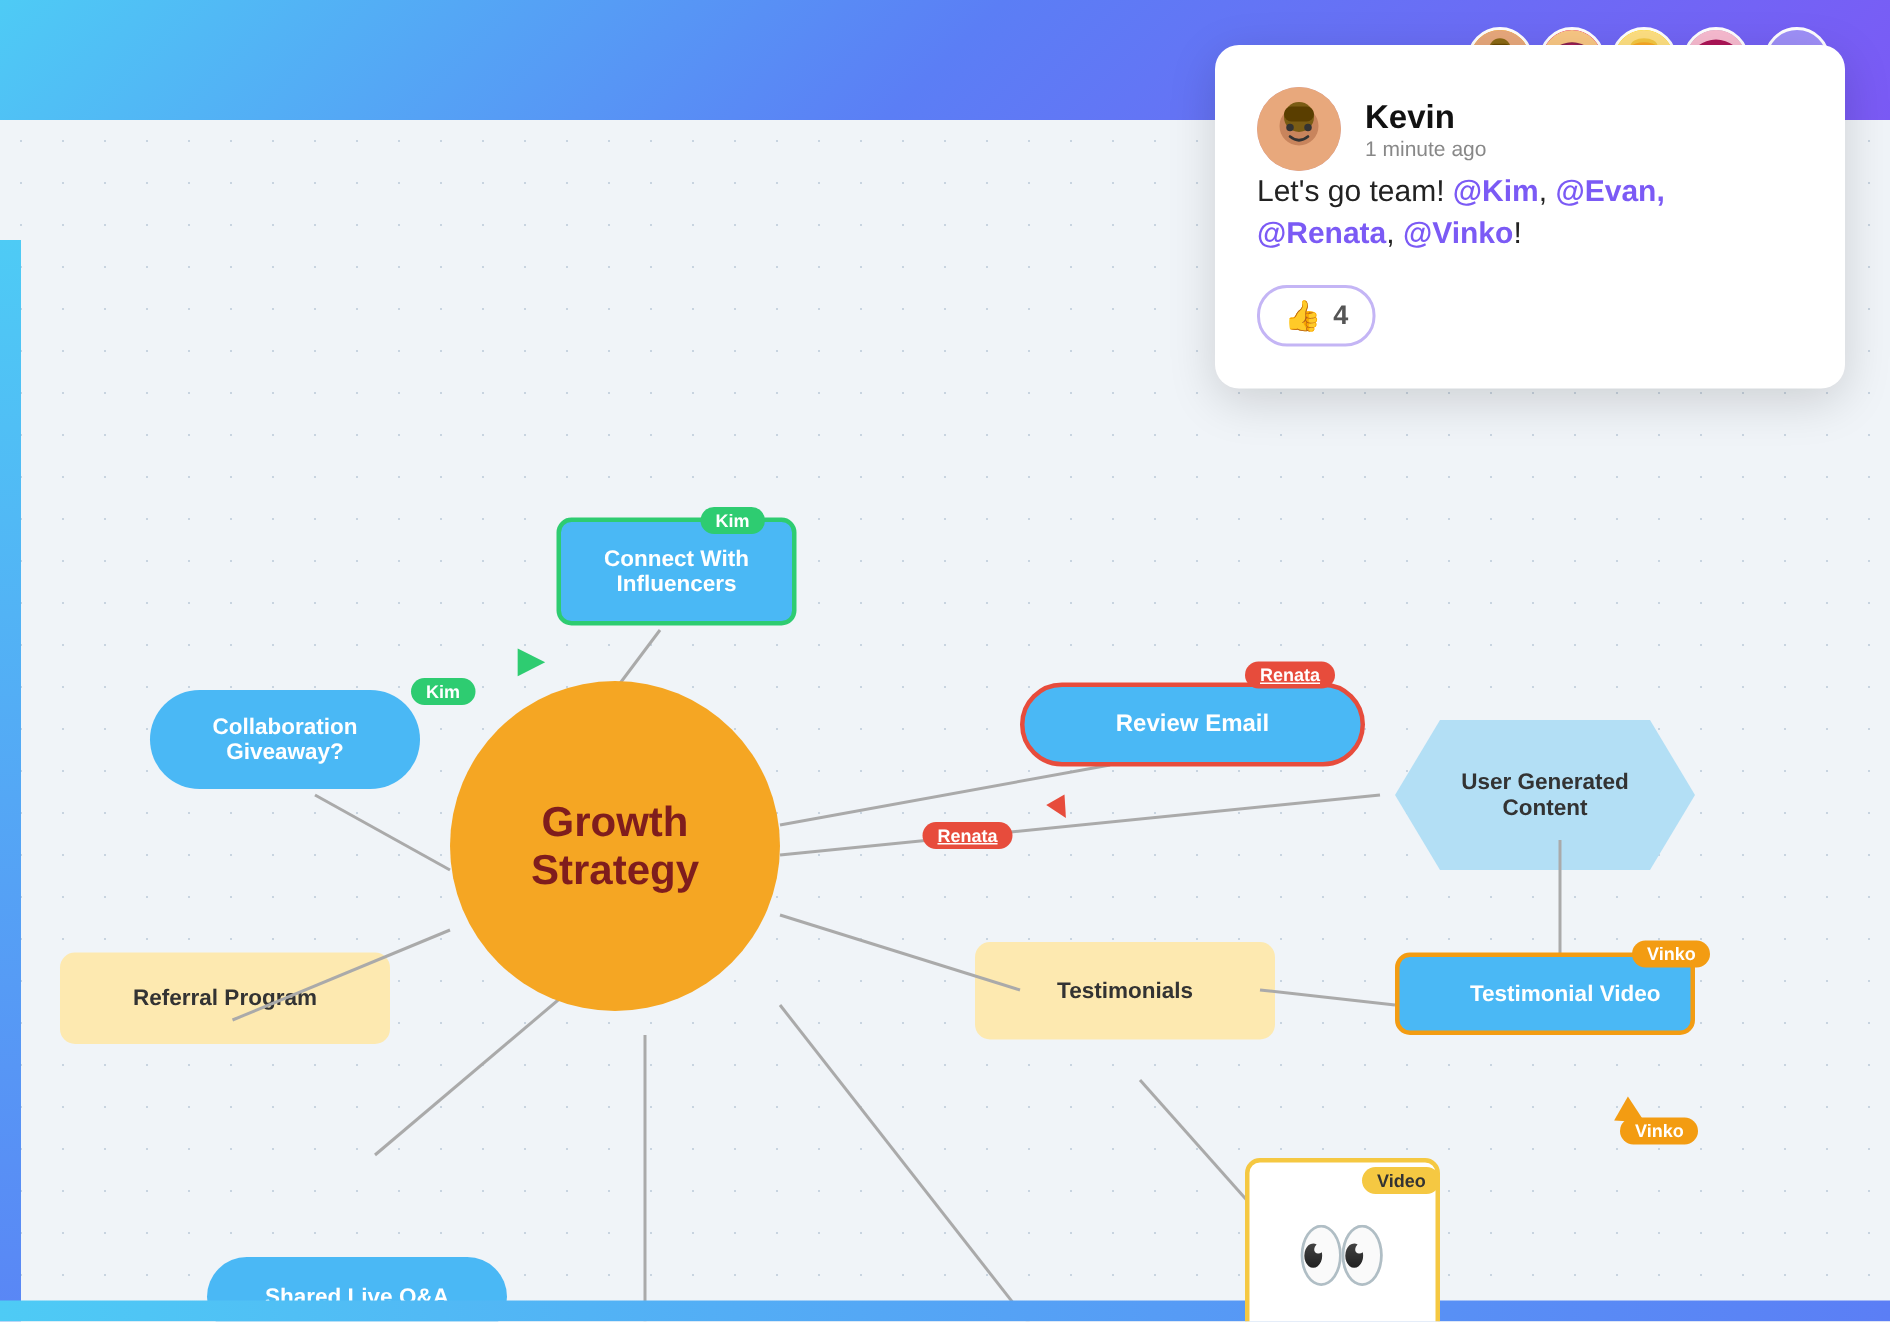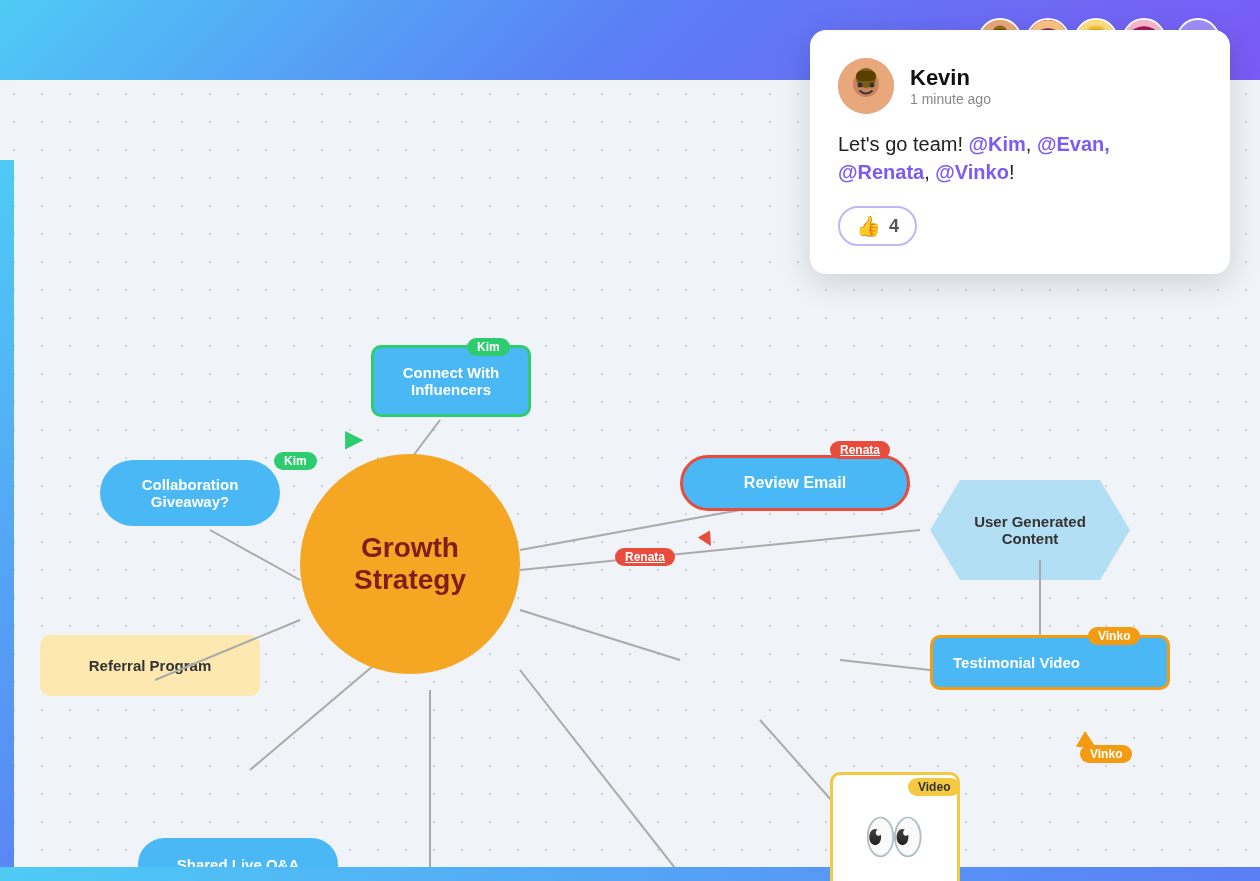--- a/index.html
+++ b/index.html
@@ -181,22 +181,22 @@
     
     .testimonial-video-node {
       position: absolute;
       background: #4ab8f5;
       border: 3px solid #f39c12;
       border-radius: 10px;
       padding: 16px 20px;
       color: white;
       font-size: 15px;
       font-weight: 600;
-      text-align: left;
-      width: 240px;
+      text-align: right;
+      width: 200px;
       z-index: 5;
     }
 
     
     .evan-node {
       position: absolute;
       background: white;
       border: 3px solid #f5c842;
       border-radius: 10px;
       padding: 10px;
@@ -218,21 +218,20 @@
       border-radius: 16px;
       box-shadow: 0 8px 32px rgba(0,0,0,0.15);
       padding: 28px;
       z-index: 100;
     }
 
     .comment-header {
       display: flex;
       align-items: center;
       gap: 16px;
-      margin-bottom: 16px;
     }
 
     .comment-avatar {
       width: 56px;
       height: 56px;
       border-radius: 50%;
       overflow: hidden;
       background: #d4a0a0;
       display: flex;
       align-items: center;
@@ -444,20 +443,23 @@
 
   <div class="arrow-red" style="top:445px; left:695px; transform:rotate(-30deg);">▼</div>
 
   <div class="user-badge badge-renata" style="top:468px; left:615px;">Renata</div>
 
   <div class="node hex-node" style="position:absolute; top:400px; left:930px; width:200px; height:100px; clip-path:polygon(15% 0%, 85% 0%, 100% 50%, 85% 100%, 15% 100%, 0% 50%); display:flex; align-items:center; justify-content:center;">
     <span style="white-space:pre-line; text-align:center;">User Generated
 Content</span>
   </div>
 
+  <div class="node square-node" style="position:absolute; top:548px; left:650px; width:200px; padding:24px 20px;">
+    <span>Testimonials</span>
+  </div>
 
   <div class="testimonial-video-node" style="top:555px; left:930px;">
     <span>Testimonial Video</span>
   </div>
 
   <div class="user-badge badge-vinko" style="top:547px; left:1088px;">Vinko</div>
 
   <div class="arrow-orange" style="top:648px; left:1080px; transform:rotate(30deg);">▶</div>
 
   <div class="user-badge badge-vinko" style="top:665px; left:1080px;">Vinko</div>

